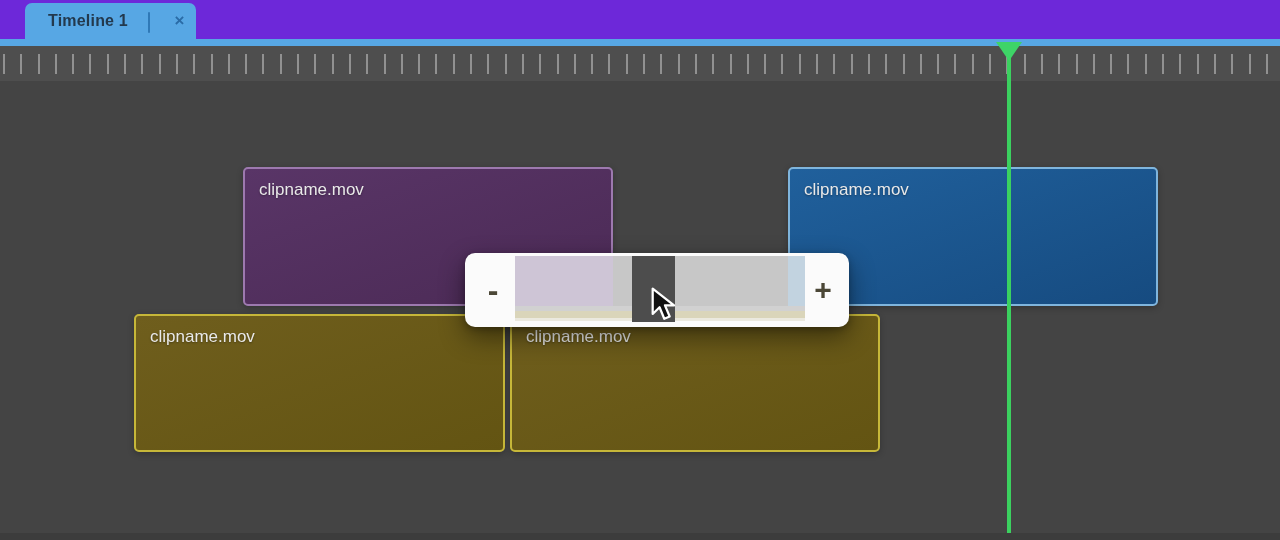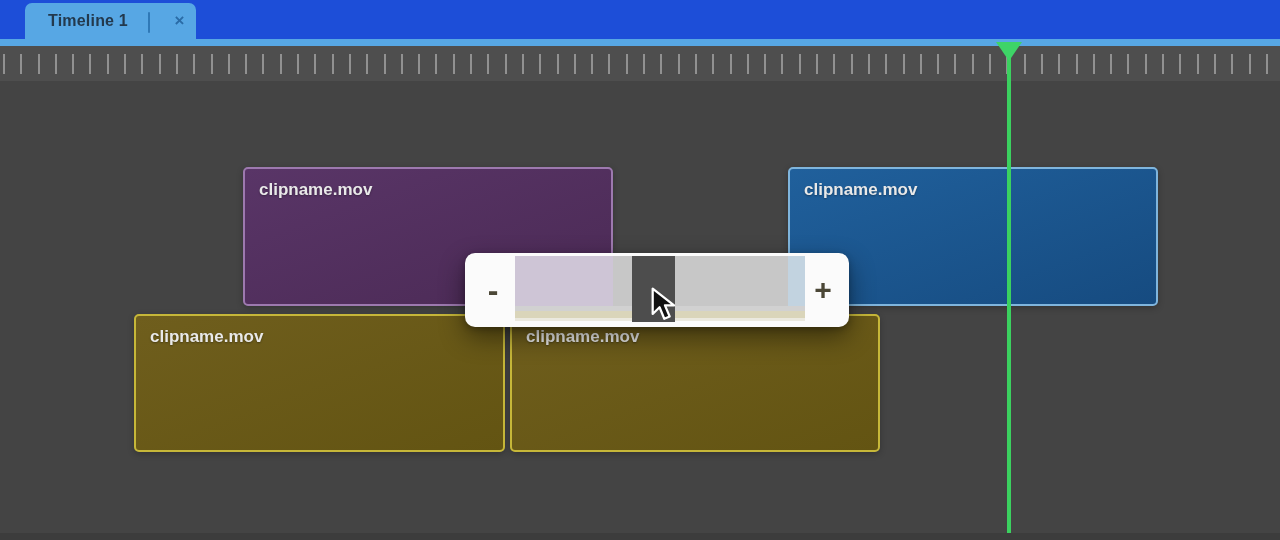--- a/index.html
+++ b/index.html
@@ -2,21 +2,21 @@
 <html><head>
 <meta charset="utf-8">
 <style>
   html,body{margin:0;padding:0;background:#2b2b2b;}
   #screen{
     position:relative;width:1280px;height:540px;overflow:hidden;
     background:#444444;font-family:"Liberation Sans",sans-serif;
     -webkit-font-smoothing:antialiased;
   }
   
-  #tabbar{position:absolute;left:0;top:0;width:1280px;height:39px;background:#1d4ed8;}
+  #tabbar{position:absolute;left:0;top:0;width:1280px;height:39px;background:#6d28d9;}
   .tab{
     position:absolute;left:25px;top:3px;width:171px;height:36px;
     background:#57a7e4;border-radius:7px 7px 0 0;
     display:flex;align-items:center;
   }
   .tab-label{
     margin-left:23px;font-size:16px;font-weight:bold;color:#23394d;letter-spacing:.2px;
   }
   .tab-divider{
     position:absolute;left:123px;top:9px;width:2px;height:21px;background:#2f79b7;border-radius:1px;
@@ -41,21 +41,21 @@
     position:absolute;left:996px;top:42px;width:0;height:0;
     border-left:13px solid transparent;border-right:13px solid transparent;
     border-top:19px solid #3ed467;
   }
   
   .clip{
     position:absolute;border-radius:5px;box-sizing:border-box;
     box-shadow:0 2px 6px rgba(0,0,0,0.25);
   }
   .clip-label{
-    padding:11px 0 0 14px;font-size:17px;font-weight:bold;color:#e9e9e9;
+    padding:11px 0 0 14px;font-size:17px;font-weight:normal;color:#e9e9e9;
     text-shadow:0 1px 2px rgba(0,0,0,0.35);white-space:nowrap;overflow:hidden;
   }
   .clip.purple{left:243px;top:167px;width:370px;height:139px;
     background:linear-gradient(160deg,#593567,#4b2a55);border:2px solid #9d79af;}
   .clip.blue{left:788px;top:167px;width:370px;height:139px;
     background:linear-gradient(160deg,#20609c,#164b80);border:2px solid #7fb5dd;}
   .clip.yellow1{left:134px;top:314px;width:371px;height:138px;
     background:linear-gradient(160deg,#6f5e1d,#635412);border:2px solid #c6b739;}
   .clip.yellow2{left:510px;top:314px;width:370px;height:138px;
     background:linear-gradient(160deg,#6f5e1d,#635412);border:2px solid #c6b739;}

